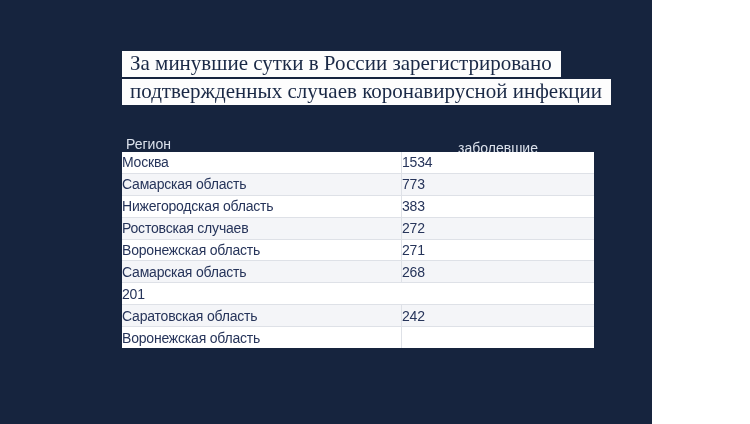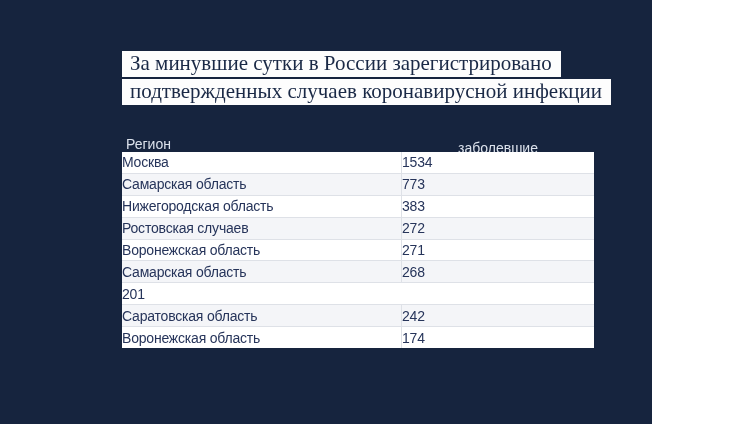--- a/index.html
+++ b/index.html
@@ -127,17 +127,16 @@
       </div>
       <div class="row">
         <div class="cell cases">201</div>
       </div>
       <div class="row">
         <div class="cell region">Саратовская область</div>
         <div class="cell cases">242</div>
       </div>
       <div class="row">
         <div class="cell region">Воронежская область</div>
-        <div class="cell cases">174</div>
       </div>
     </div>
 
 </div>
 
 </body></html>

